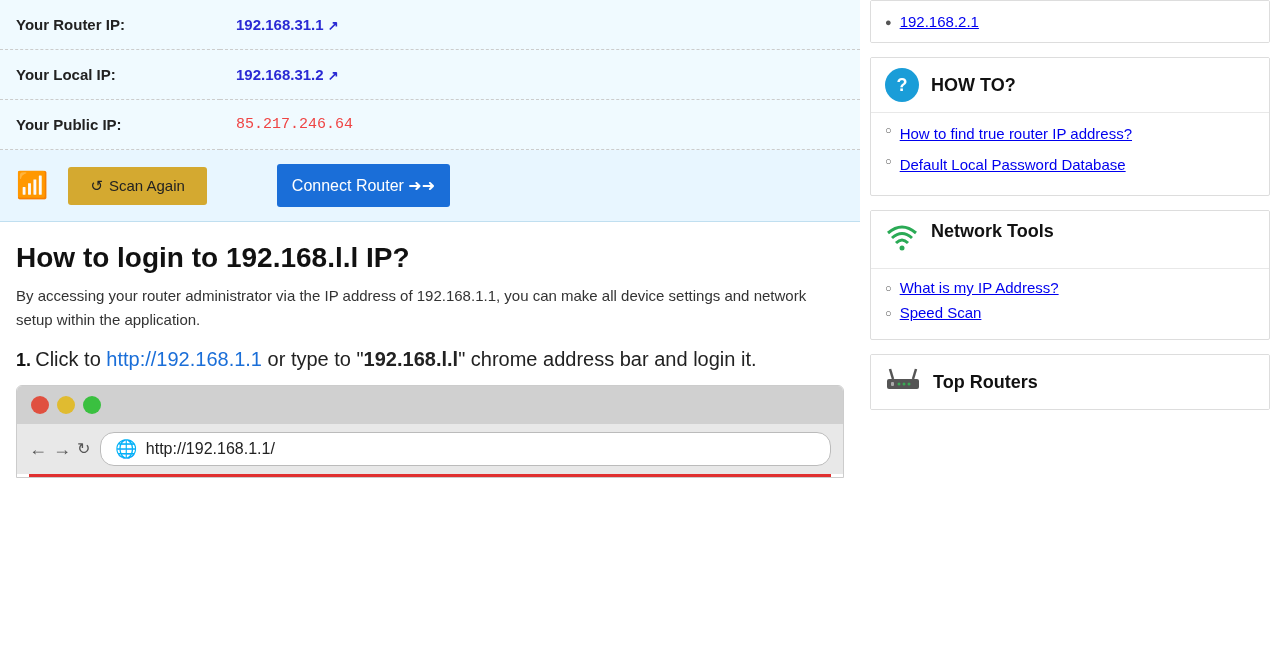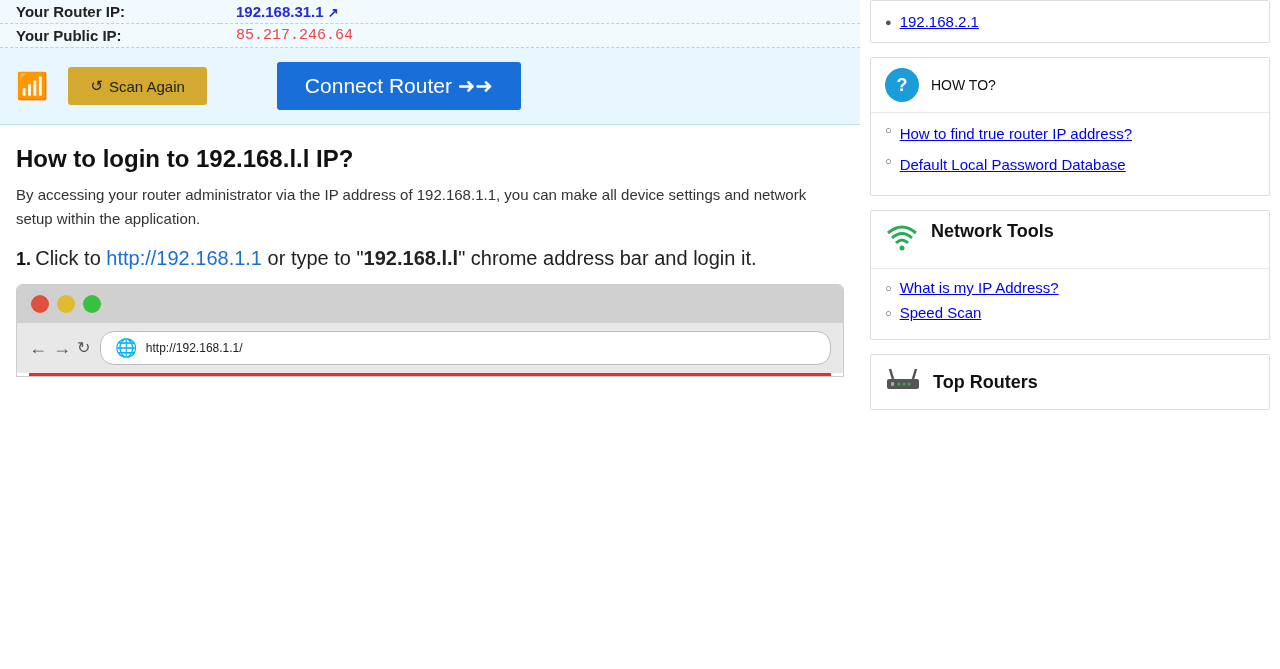--- a/index.html
+++ b/index.html
@@ -32,21 +32,21 @@
     
     .ip-table {
       width: 100%;
       border-collapse: collapse;
     }
     .ip-table tr {
       border-bottom: 1px dashed #ccc;
       background: #f0faff;
     }
     .ip-table td {
-      padding: 3px 16px;
+      padding: 16px 16px;
     }
     .ip-table td:first-child {
       font-weight: bold;
       color: #222;
       width: 220px;
     }
     .ip-link {
       color: #2a2ad4;
       font-weight: bold;
       text-decoration: none;
@@ -84,37 +84,37 @@
       border-radius: 3px;
       font-weight: 500;
       display: flex;
       align-items: center;
       gap: 6px;
     }
     .connect-btn {
       background: #1a6ed8;
       color: #fff;
       border: none;
-      padding: 12px 28px;
-      font-size: 21px;
+      padding: 12px 15px;
+      font-size: 16px;
       cursor: pointer;
       border-radius: 3px;
       font-weight: 500;
       display: flex;
       align-items: center;
       gap: 8px;
       margin-left: 50px;
     }
 
     
     .article {
       padding: 20px 16px 10px 16px;
     }
     .article h1 {
-      font-size: 24px;
+      font-size: 28px;
       font-weight: bold;
       color: #111;
       margin-bottom: 10px;
     }
     .article p {
       color: #333;
       line-height: 1.6;
       margin-bottom: 16px;
     }
 
@@ -182,21 +182,21 @@
       border-radius: 14px;
       padding: 5px 14px;
       font-size: 17px;
       color: #222;
       flex: 1;
       display: flex;
       align-items: center;
       gap: 8px;
     }
     .globe-icon { font-size: 18px; color: #555; }
-    .url-text { font-size: 12px; color: #222; }
+    .url-text { font-size: 16px; color: #222; }
     .url-underline {
       height: 3px;
       background: #e03030;
       margin: 0 12px;
     }
 
     
     .sidebar {
       flex: 1;
       padding: 0 10px;
@@ -240,22 +240,22 @@
       background: #1a9dd8;
       border-radius: 50%;
       display: flex;
       align-items: center;
       justify-content: center;
       color: #fff;
       font-weight: bold;
       font-size: 18px;
     }
     .howto-title {
-      font-size: 14px;
-      font-weight: normal;
+      font-size: 18px;
+      font-weight: bold;
       color: #111;
     }
     .howto-links {
       padding: 10px 14px;
     }
     .howto-link-item {
       display: flex;
       align-items: flex-start;
       gap: 8px;
       margin-bottom: 10px;
@@ -318,20 +318,29 @@
 <div class="main-col">
 
 
   <table class="ip-table">
     <tbody>
         <tr>
       <td>Your Router IP:</td>
       <td>
         <a class="ip-link" href="#">
           <span>192.168.31.1</span>
+          <span class="arrow"> ↗</span>
+        </a>
+      </td>
+    </tr>
+    <tr>
+      <td>Your Local IP:</td>
+      <td>
+        <a class="ip-link" href="#">
+          <span>192.168.31.2</span>
           <span class="arrow"> ↗</span>
         </a>
       </td>
     </tr>
     <tr>
       <td>Your Public IP:</td>
       <td class="public-ip">85.217.246.64</td>
     </tr>
   </tbody>
     </table>

